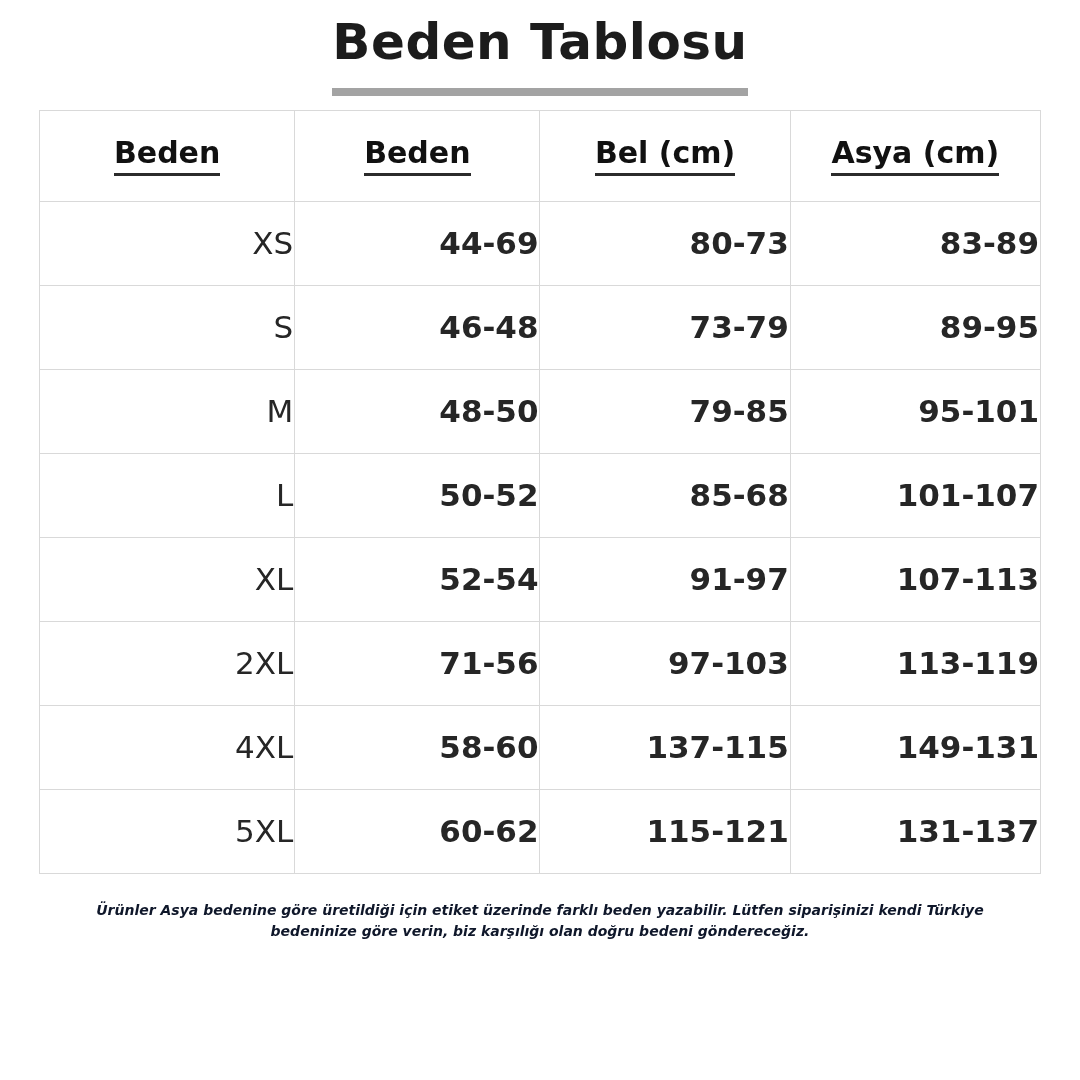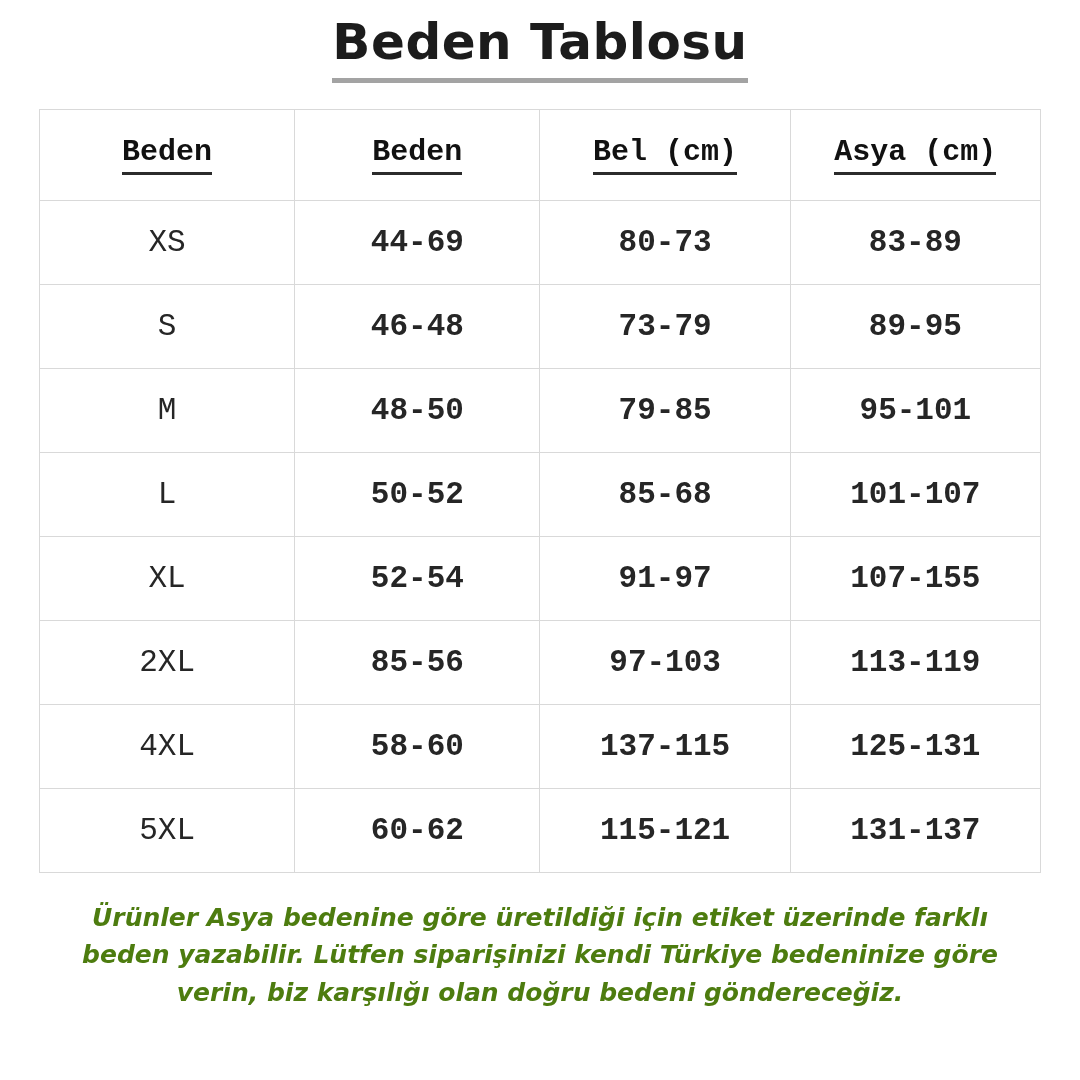--- a/index.html
+++ b/index.html
@@ -24,28 +24,27 @@
     align-items: center;
   }
   .title {
     font-size: 50px;
     font-weight: bold;
     letter-spacing: 0.5px;
     color: #1c1c1c;
     text-align: center;
     margin-top: 14px;
     margin-bottom: 0;
-    padding-bottom: 6px;
-    border-bottom: 5px solid #a3a3a3;
+    padding-bottom: 16px;
+    border-bottom: 8px solid #a3a3a3;
     line-height: 1.15;
   }
   .table-wrap {
-    margin-top: 26px;
+    margin-top: 14px;
     width: 1002px;
-    font-family: Liberation Mono, monospace;
   }
   table {
     border-collapse: collapse;
     width: 100%;
     table-layout: fixed;
   }
   table, th, td {
     border: 1px solid #d9d9d9;
   }
   th {
@@ -56,42 +55,42 @@
     text-align: center;
     vertical-align: middle;
   }
   th .th-inner {
     display: inline-block;
     border-bottom: 3px solid #2b2b2b;
     padding-bottom: 3px;
   }
   td {
     height: 81px;
-    text-align: center;
+    text-align: right;
     vertical-align: middle;
     font-size: 31px;
     color: #262626;
   }
   td.size-cell {
     font-weight: normal;
   }
   td.num-cell {
     font-weight: bold;
   }
   col.c1 { width: 25.5%; }
   col.c2 { width: 24.5%; }
   col.c3 { width: 25%; }
   col.c4 { width: 25%; }
 
   .note {
     margin-top: 26px;
     width: 950px;
     text-align: center;
-    color: #4d7c0f;
-    font-size: 25px;
+    color: #0f172a;
+    font-size: 14px;
     font-weight: bold;
     font-style: italic;
     line-height: 1.5;
   }
 </style>
 </head>
 <body>
 
 <div class="page">
 
@@ -135,33 +134,33 @@
         <tr>
           <td class="size-cell">L</td>
           <td class="num-cell">50-52</td>
           <td class="num-cell">85-68</td>
           <td class="num-cell">101-107</td>
         </tr>
         <tr>
           <td class="size-cell">XL</td>
           <td class="num-cell">52-54</td>
           <td class="num-cell">91-97</td>
-          <td class="num-cell">107-155</td>
+          <td class="num-cell">107-113</td>
         </tr>
         <tr>
           <td class="size-cell">2XL</td>
-          <td class="num-cell">85-56</td>
+          <td class="num-cell">71-56</td>
           <td class="num-cell">97-103</td>
           <td class="num-cell">113-119</td>
         </tr>
         <tr>
           <td class="size-cell">4XL</td>
           <td class="num-cell">58-60</td>
           <td class="num-cell">137-115</td>
-          <td class="num-cell">125-131</td>
+          <td class="num-cell">149-131</td>
         </tr>
         <tr>
           <td class="size-cell">5XL</td>
           <td class="num-cell">60-62</td>
           <td class="num-cell">115-121</td>
           <td class="num-cell">131-137</td>
         </tr>
       </tbody>
     </table>
   </div>

